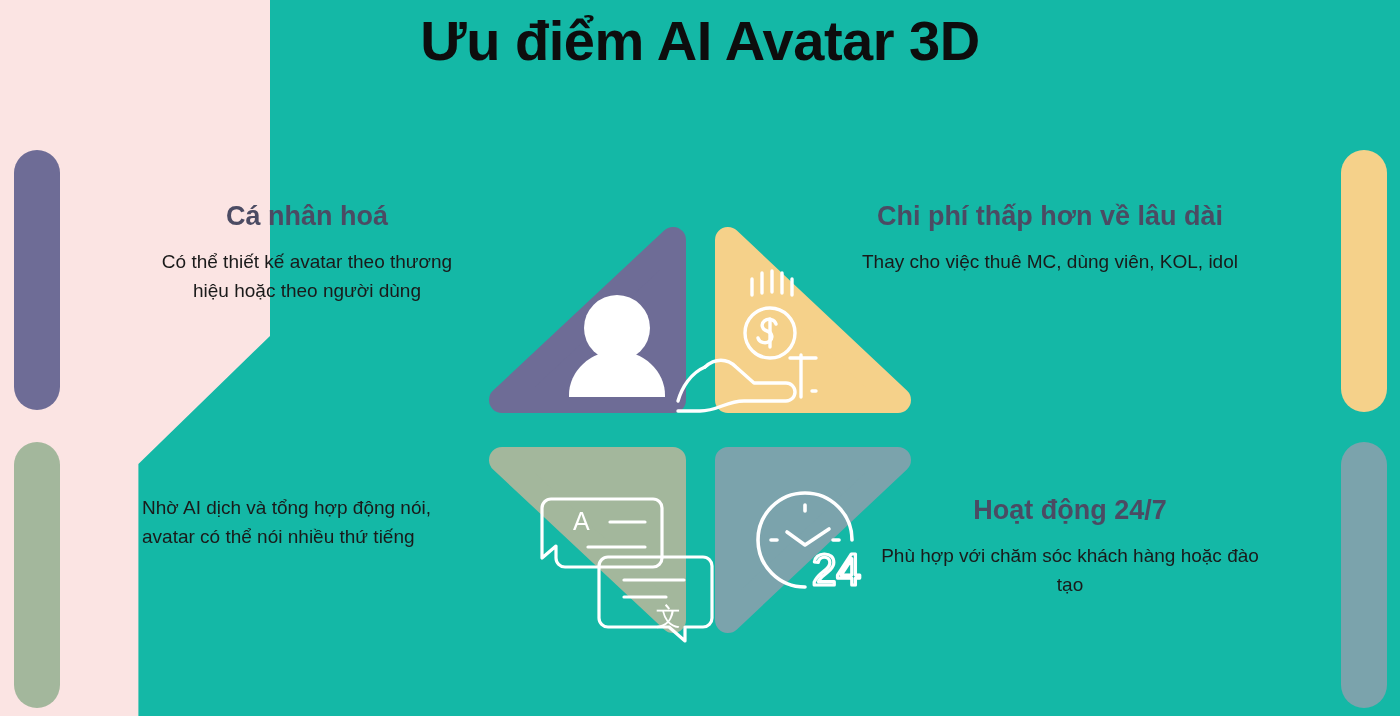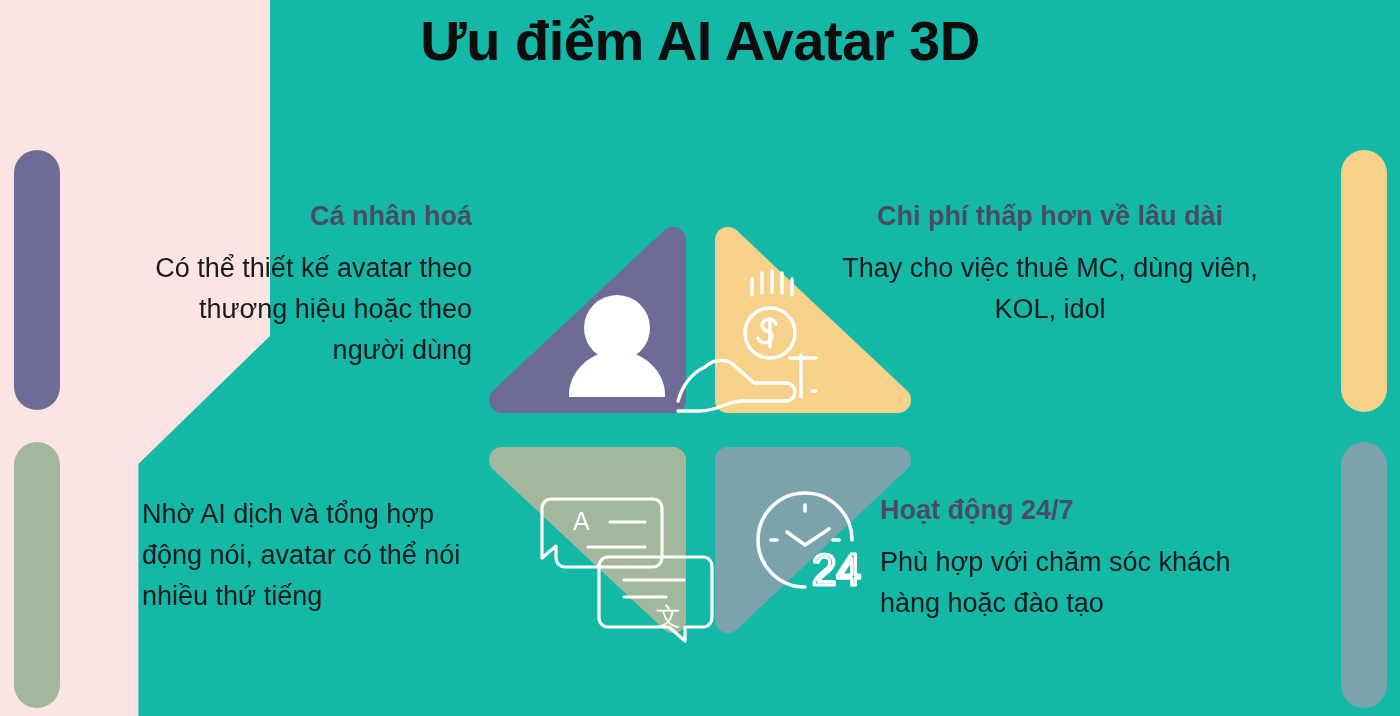--- a/index.html
+++ b/index.html
@@ -54,30 +54,30 @@
   
   .block { position:absolute; z-index:4; }
   .block h3 {
     font-size:27px;
     font-weight:bold;
     color:#4B4B63;
     margin-bottom:16px;
     line-height:1.2;
   }
   .block p {
-    font-size:27px;
+    font-size:19px;
     font-weight:normal;
     color:#1a1a1a;
     line-height:1.52;
   }
 
-  .block-tl { left:142px; top:200px; width:330px; text-align:right;  }
+  .block-tl { left:142px; top:200px; width:330px; text-align:center;  }
   .block-tr { left:840px; top:200px; width:420px; text-align:center; }
   .block-bl { left:142px; top:494px; width:340px; text-align:left;  }
-  .block-br { left:880px; top:494px; width:380px; text-align:left; }
+  .block-br { left:880px; top:494px; width:380px; text-align:center; }
 
   
   #pinwheel {
     position:absolute;
     left:460px; top:195px;
     width:480px; height:470px;
     z-index:3;
   }
   #pinwheel svg { display:block; width:480px; height:470px; }
 

